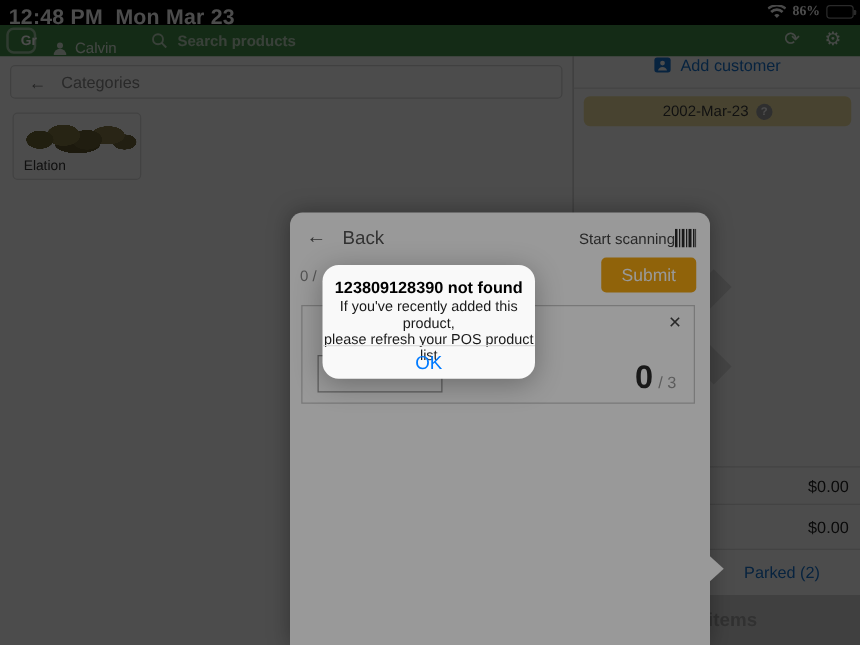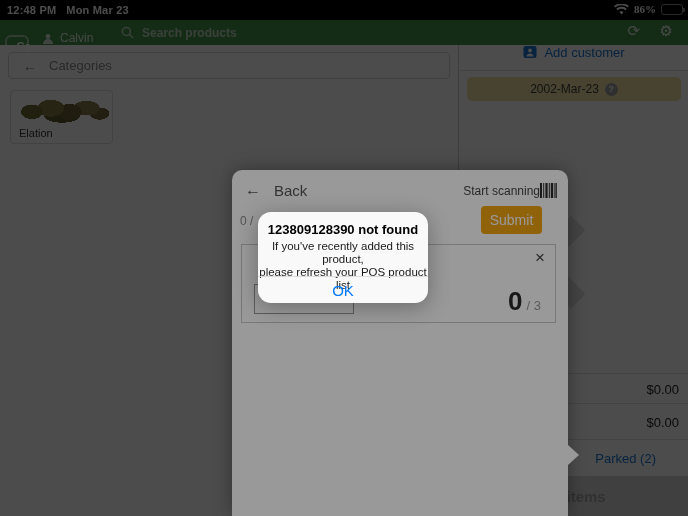--- a/index.html
+++ b/index.html
@@ -2,31 +2,31 @@
 <html style="--green: #45924a; --orange: #f0a511; --blue: #1976d2; --ios-blue: #007aff; --chip: #f2e3a3;"><head>
 <meta charset="utf-8">
 <style>
   * { margin:0; padding:0; box-sizing:border-box; }
   html,body { width:688px; height:516px; }
   body { font-family:"Liberation Sans","DejaVu Sans",sans-serif; background:#000; }
   #screen { position:relative; width:688px; height:516px; overflow:hidden; background:#fff; }
 
   
   .statusbar { position:absolute; left:0; top:0; width:688px; height:20px; background:#000; color:#fff; z-index:1; }
-  .sb-left { position:absolute; left:7px; top:4px; font-size:11px; font-weight:bold; letter-spacing:.2px; }
+  .sb-left { position:absolute; left:7px; top:4px; font-size:17px; font-weight:bold; letter-spacing:.2px; }
   .sb-left span { margin-right:10px; }
   .sb-right { position:absolute; right:5px; top:3px; display:flex; align-items:center; gap:5px;font-family:Liberation Serif, serif; }
   .sb-right .pct { font-size:11px; font-weight:bold; }
   .batt { position:relative; width:22px; height:11px; border:1px solid #8e8e8e; border-radius:3px; padding:1px; }
   .batt-fill { height:100%; background:#fff; border-radius:1px; }
   .batt-nub { position:absolute; right:-3px; top:3px; width:2px; height:4px; background:#8e8e8e; border-radius:0 1px 1px 0; }
 
   
   .appbar { position:absolute; left:0; top:20px; width:688px; height:25px; background:var(--green,#45924a); z-index:1; }
-  .logo { position:absolute; left:5px; top:15px; width:24px; height:21px; border:2px solid rgba(255,255,255,.5); border-radius:6px; color:#fff; font-weight:bold; font-size:11px; display:flex; align-items:center; justify-content:center;padding-left:12px; }
+  .logo { position:absolute; left:5px; top:2px; width:24px; height:21px; border:2px solid rgba(255,255,255,.5); border-radius:6px; color:#fff; font-weight:bold; font-size:11px; display:flex; align-items:center; justify-content:center;padding-left:12px; }
   .hdr-user { position:absolute; left:42px; top:0; height:25px; display:flex; align-items:flex-end; gap:6px; color:rgba(255,255,255,.85); font-size:12px; }
   .hdr-search { position:absolute; left:121px; top:0; height:25px; display:flex; align-items:center; gap:8px; color:rgba(255,255,255,.65); font-size:12px; }
   .hdr-search input { background:transparent; border:none; outline:none; color:rgba(255,255,255,.9); font-size:12px; width:150px;font-weight:bold; }
   .hdr-search input::placeholder { color:rgba(255,255,255,.65); }
   .icon-refresh { position:absolute; right:48px; top:2px; color:rgba(255,255,255,.85); font-size:15px; }
   .icon-gear { position:absolute; right:15px; top:2px; color:rgba(255,255,255,.9); font-size:15px; }
 
   
   .main { position:absolute; left:0; top:45px; width:688px; height:471px; background:#fff; }
   .cat-bar { position:absolute; left:8px; top:7px; width:442px; height:27px; background:#fff; border:1px solid #d9d9d9; border-radius:4px; display:flex; align-items:center; }
@@ -63,21 +63,21 @@
   .backdrop-alert { position:absolute; inset:0; background:rgba(0,0,0,.4); z-index:40; }
 
   
   .popover { position:absolute; left:232px; top:170px; width:336px; height:346px; background:#fff; border-radius:10px 10px 0 0; z-index:30; box-shadow:0 0 18px rgba(0,0,0,.35); }
   .pop-arrow { position:absolute; left:336px; top:275px; width:0; height:0; border-top:10px solid transparent; border-bottom:10px solid transparent; border-left:11px solid #fff; }
   .pop-back { position:absolute; left:13px; top:11px; display:flex; align-items:center; gap:13px; color:#555; }
   .pop-back .arrow { font-size:16px; }
   .pop-back .lbl { font-size:15px; }
   .pop-scan { position:absolute; right:11px; top:13px; display:flex; align-items:center; gap:0; color:#444; font-size:12px; }
   .pop-progress { position:absolute; left:8px; top:44px; font-size:12px; color:#8a8a8a; }
-  .pop-submit { position:absolute; left:249px; top:36px; width:61px; height:28px; background:var(--orange,#f0a511); border:none; border-radius:4px; color:#fff; font-size:14px; font-family:inherit; }
+  .pop-submit { position:absolute; left:249px; top:36px; width:76px; height:28px; background:var(--orange,#f0a511); border:none; border-radius:4px; color:#fff; font-size:14px; font-family:inherit; }
   .pop-panel { position:absolute; left:9px; top:74px; width:315px; height:79px; border:1px solid #c9c9c9; }
   .panel-close { position:absolute; right:10px; top:4px; font-size:17px; color:#444; line-height:1; }
   .panel-count { position:absolute; right:14px; bottom:5px; display:flex; align-items:baseline; gap:4px; }
   .panel-count .big { font-size:26px; font-weight:bold; color:#2b2b2b; }
   .panel-count .small { font-size:13px; color:#999; }
   .panel-btn { position:absolute; left:12px; top:39px; width:100px; height:30px; background:#fff; border:1px solid #999; }
 
   
   .alert { position:absolute; left:258px; top:212px; width:170px; height:91px; background:#f9f9f9; border-radius:13px; z-index:50; box-shadow:0 4px 22px rgba(0,0,0,.3); overflow:hidden; }
   .alert-title { position:absolute; left:0; top:10px; width:100%; text-align:center; font-size:13px; font-weight:bold; color:#000; }

